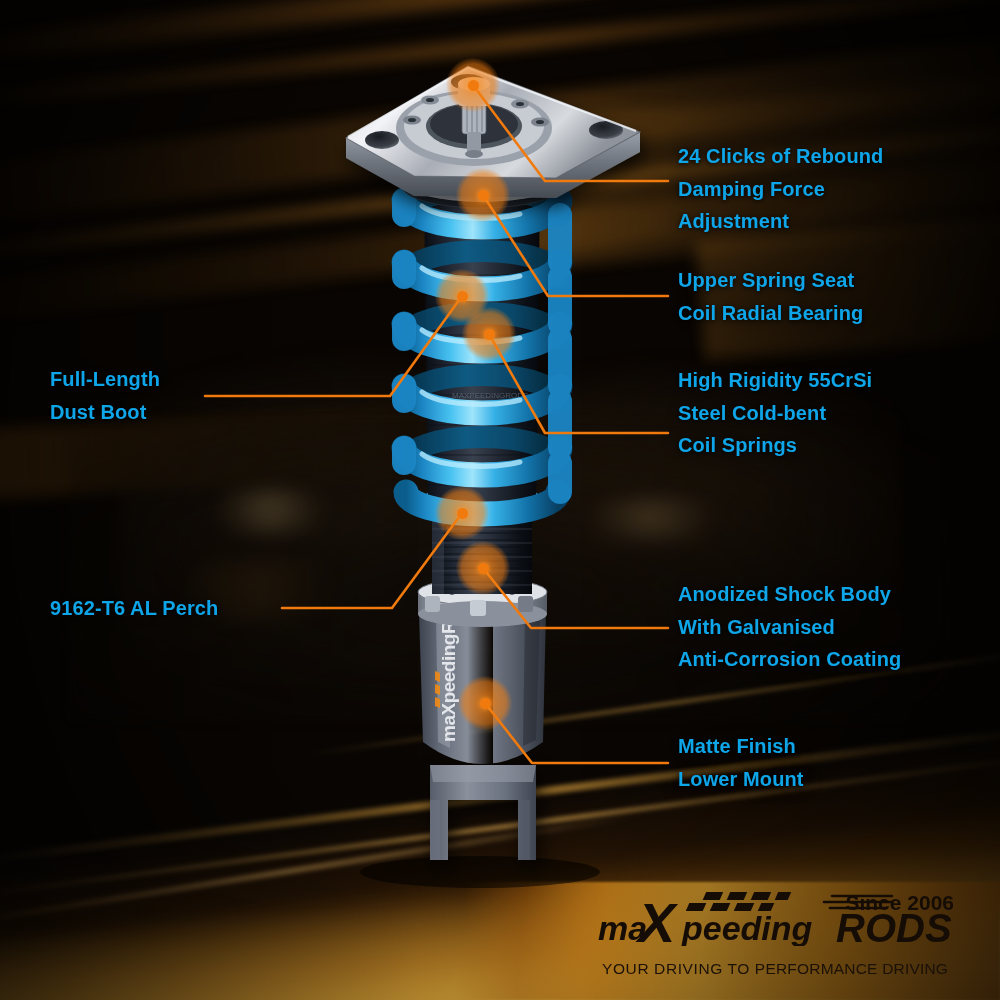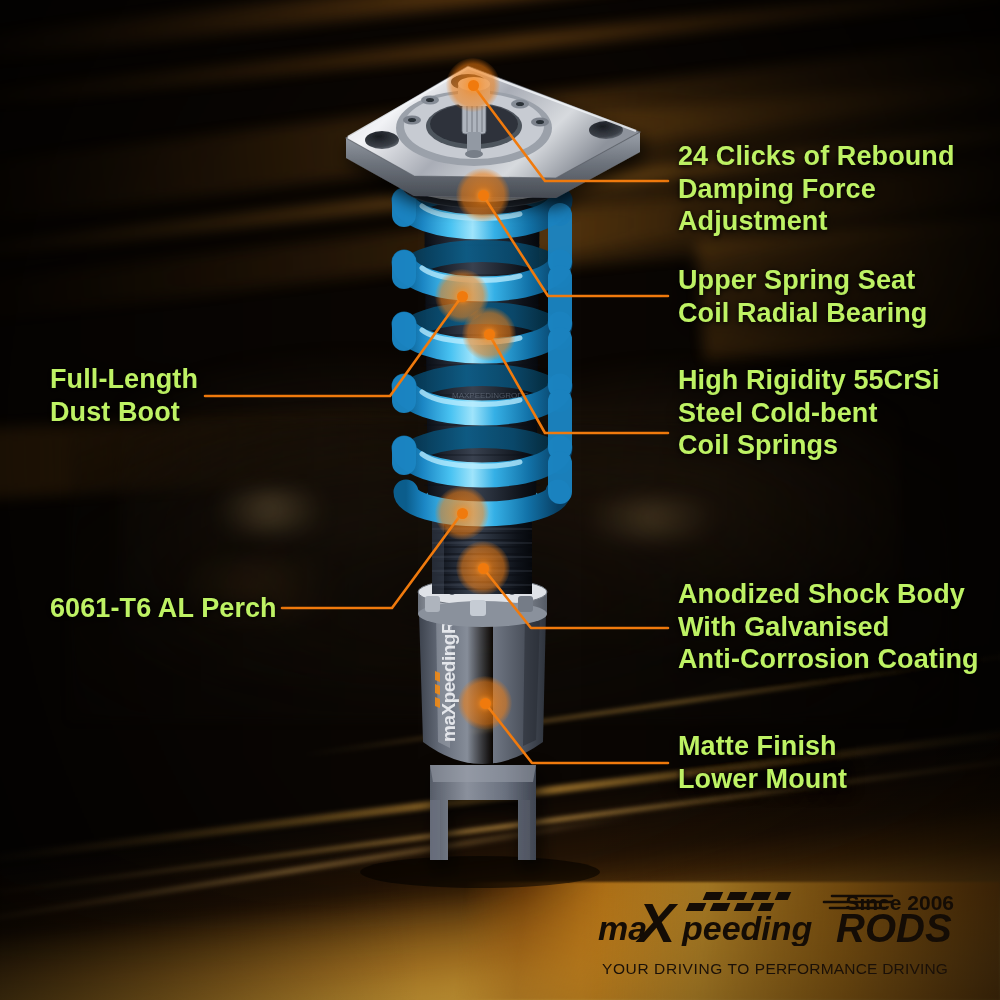--- a/index.html
+++ b/index.html
@@ -83,22 +83,22 @@
     border-radius:50%;
     background:radial-gradient(circle,rgba(244,128,18,.78) 0%, rgba(240,124,16,.55) 55%, rgba(236,120,14,0) 72%);
   }
   .dot-core{
     position:absolute;left:50%;top:50%;width:11px;height:11px;margin:-5.5px 0 0 -5.5px;
     border-radius:50%;background:#f07a0d;box-shadow:0 0 5px rgba(255,150,40,.9);
   }
 
   
   .callout{
-    position:absolute;color:#bef264;
-    font-size:27px;line-height:32.5px;font-weight:700;
+    position:absolute;color:#0ea5e9;
+    font-size:20px;line-height:32.5px;font-weight:700;
     letter-spacing:.1px;
     text-shadow:0 1px 5px rgba(0,0,0,.92), 0 0 18px rgba(0,0,0,.72);
     white-space:pre-line;
   }
   .callout.left{text-align:left;}
 
   
   #logo{
     position:absolute;right:44px;bottom:22px;width:360px;height:90px;
   }
@@ -455,21 +455,21 @@
       <div class="callout right" style="left: 678px; top: 364px;">High Rigidity 55CrSi
 Steel Cold-bent
 Coil Springs</div>
       <div class="callout right" style="left: 678px; top: 578px;">Anodized Shock Body
 With Galvanised
 Anti-Corrosion Coating</div>
       <div class="callout right" style="left: 678px; top: 730px;">Matte Finish
 Lower Mount</div>
       <div class="callout left" style="left: 50px; top: 363px;">Full-Length
 Dust Boot</div>
-      <div class="callout left" style="left: 50px; top: 592px;">6061-T6 AL Perch</div>
+      <div class="callout left" style="left: 50px; top: 592px;">9162-T6 AL Perch</div>
     </div>
 
   <div id="logo">
     <svg class="logo-main" viewBox="0 0 360 58" width="360" height="58">
 
       <g stroke="#140c05" stroke-width="2.6" stroke-linecap="round">
         <line x1="236" y1="8" x2="296" y2="8"></line>
         <line x1="228" y1="14" x2="296" y2="14"></line>
         <line x1="234" y1="20" x2="290" y2="20"></line>
       </g>

